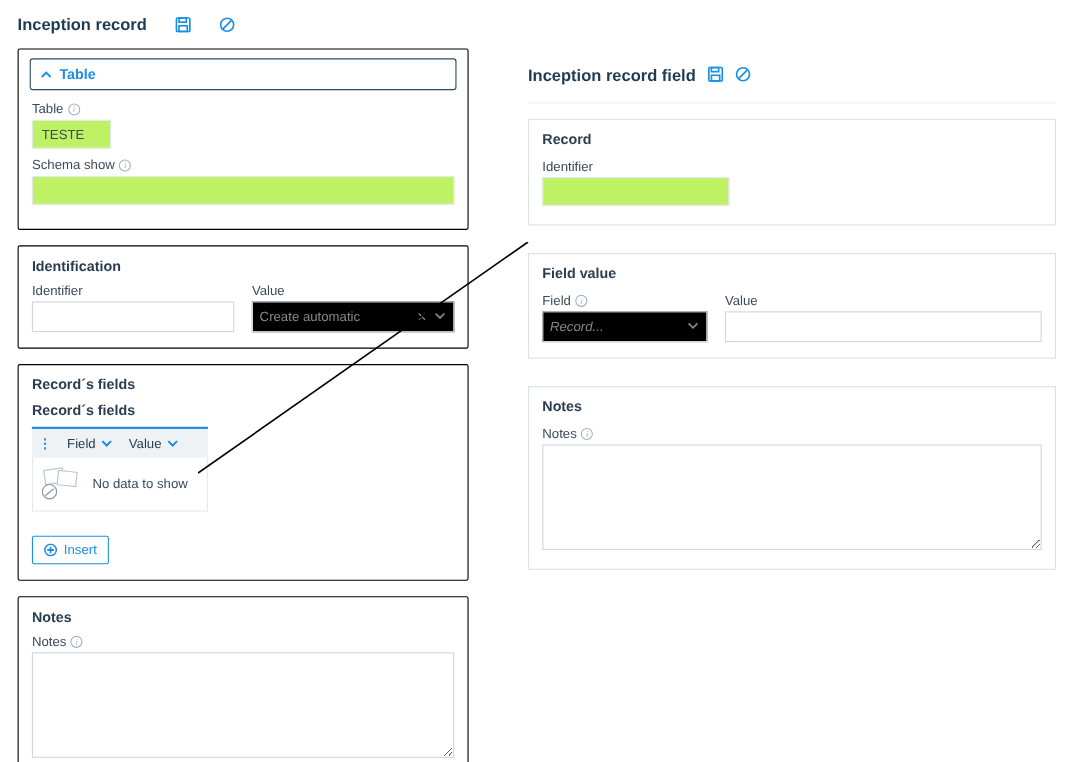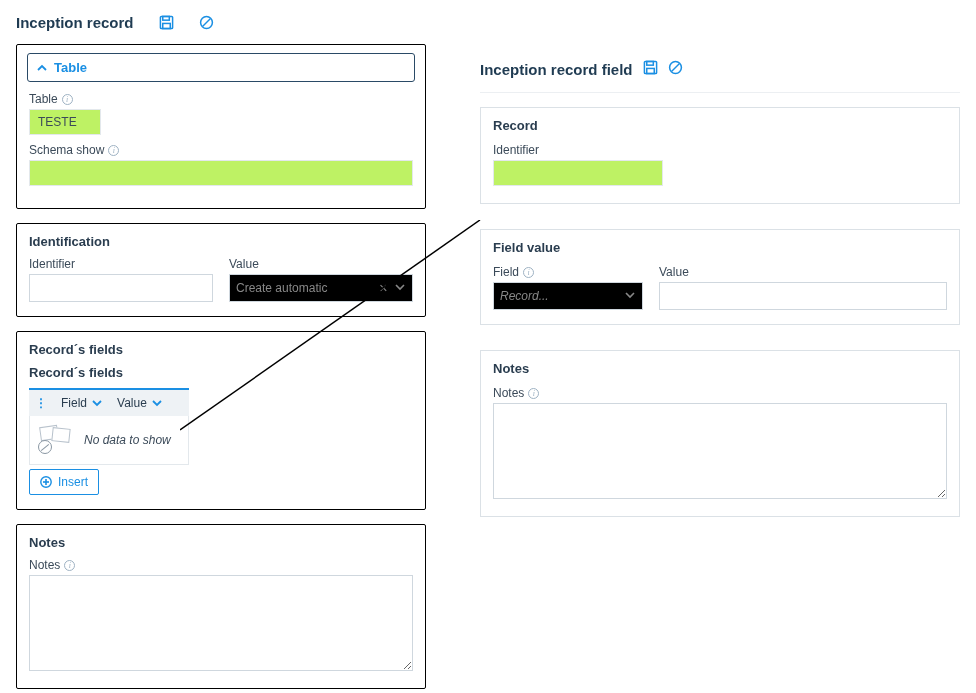--- a/index.html
+++ b/index.html
@@ -144,33 +144,32 @@
   .no-data {
     border:1px solid #e3e8ec;
     padding: 10px 8px;
     display:flex;
     align-items:center;
     gap:10px;
     font-size:12px;
     color:#3b4a59;
     width: 160px;
     border-top:none;
-    font-style:italic;
   }
   .no-data-icon {
     position:relative;
     width:36px; height:28px;
   }
   .nd-pic { position:absolute; width:18px; height:14px; border:1px solid #b8c2cc; background:#fff;}
   .nd-pic.a{ left:2px; top:0; transform:rotate(-8deg);}
   .nd-pic.b{ left:14px; top:2px; transform:rotate(6deg);}
   .nd-circ{ position:absolute; left:0; bottom:0; width:14px; height:14px; border:1.5px solid #8a97a3; border-radius:50%; background:#fff;}
   .nd-slash{ position:absolute; left:2px; bottom:6px; width:10px; height:0; border-top:1.5px solid #8a97a3; transform:rotate(-40deg);}
   .insert-btn {
-    margin-top: 4px;
+    margin-top: 22px;
     border:1px solid #1a8fe3;
     color:#1a8fe3;
     background:#fff;
     padding: 5px 10px;
     font-size:12px;
     display:inline-flex;
     align-items:center;
     gap:6px;
     cursor:pointer;
     border-radius:2px;

